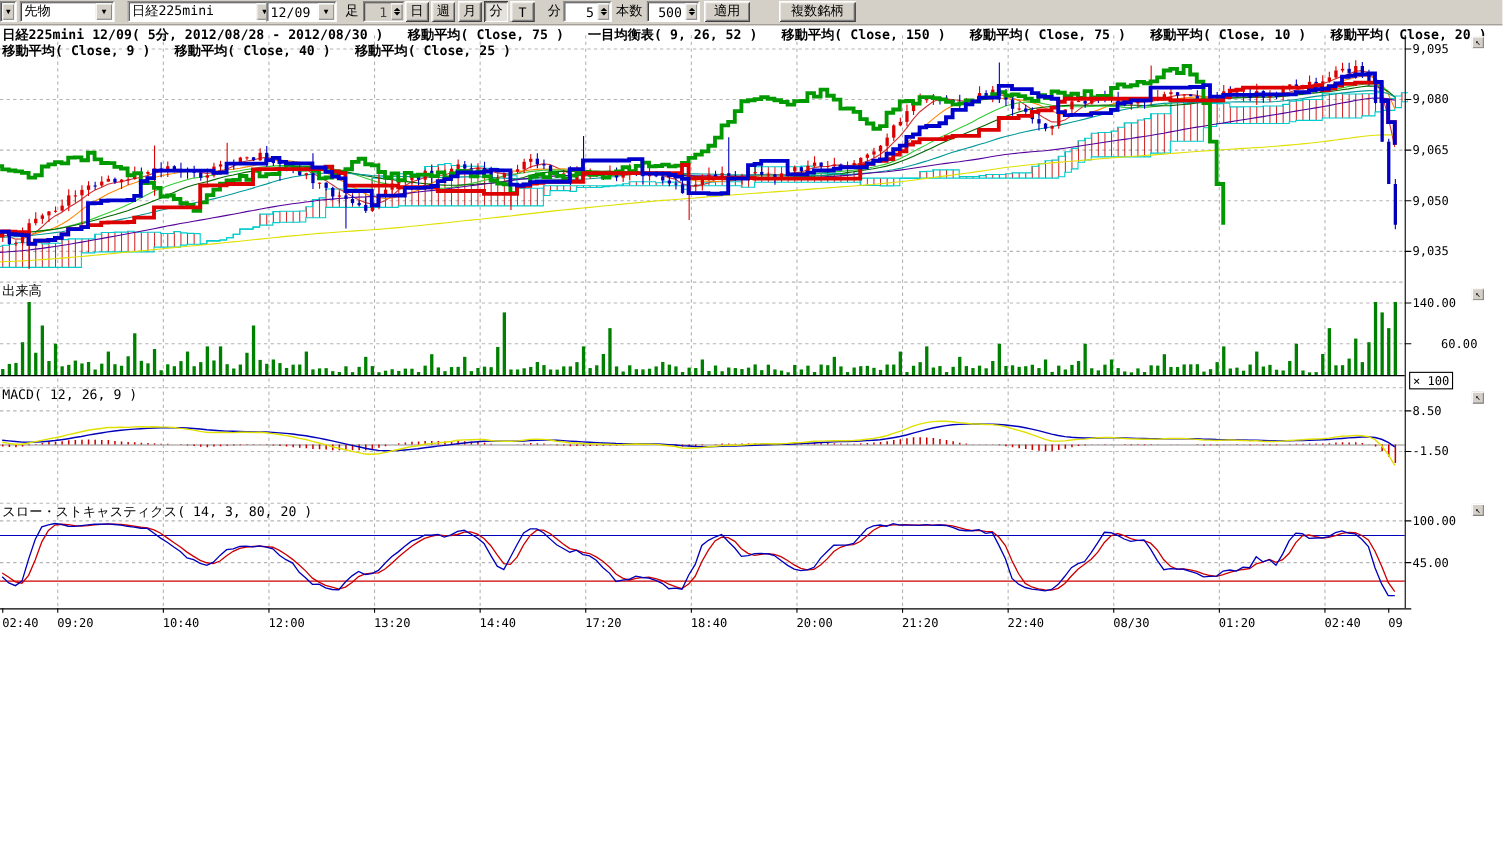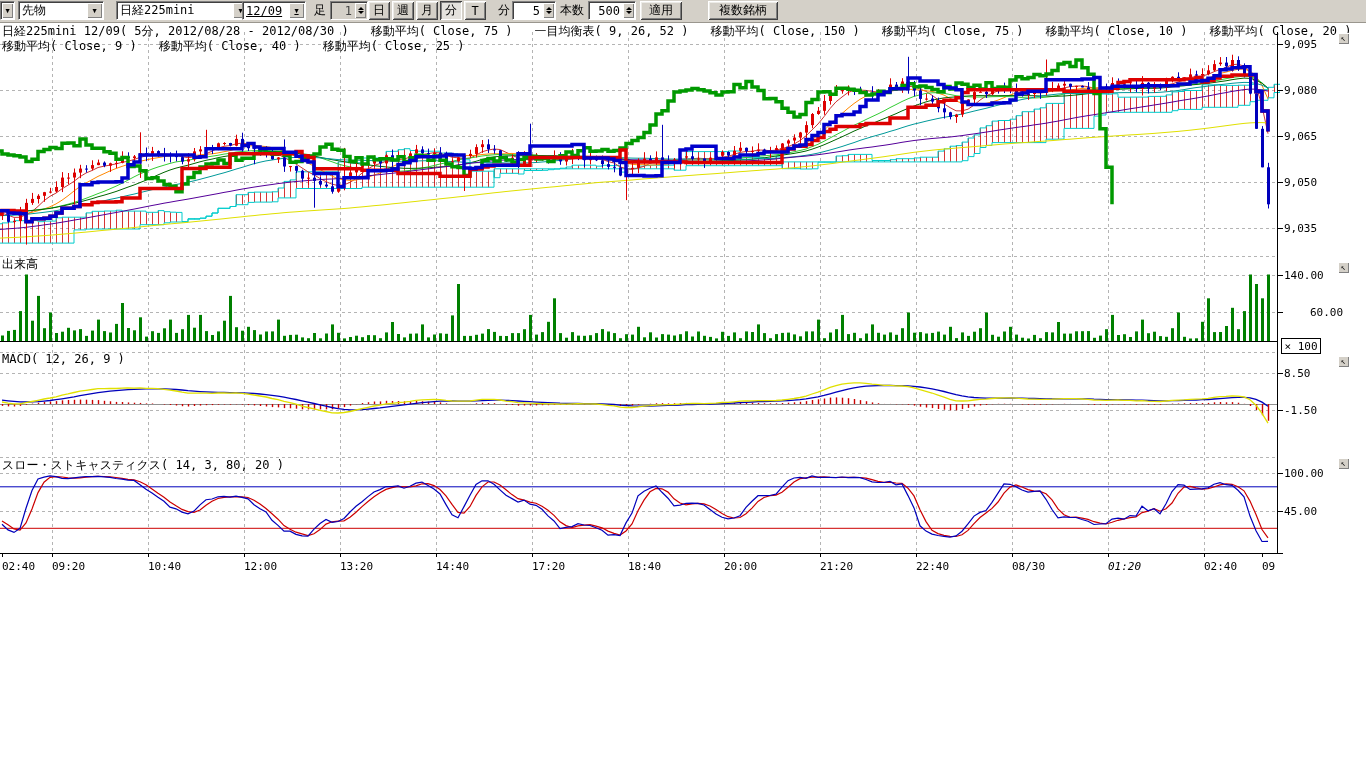--- a/index.html
+++ b/index.html
@@ -22,21 +22,21 @@
   .spin .sval{flex:1;text-align:right;padding:0 2px;font-size:12px;}
   .spin .sbtn{width:11px;height:15px;margin:1px;background:#d4d0c8;
     box-shadow:inset 1px 1px 0 #fff,inset -1px -1px 0 #808080;
     display:flex;flex-direction:column;align-items:center;justify-content:center;gap:1px;}
   .tri-u{width:0;height:0;border-left:3px solid transparent;border-right:3px solid transparent;border-bottom:3px solid #000;}
   .tri-d{width:0;height:0;border-left:3px solid transparent;border-right:3px solid transparent;border-top:3px solid #000;}
   .btn{background:#d4d0c8;box-shadow:inset 1px 1px 0 #fff,inset -1px -1px 0 #404040,inset 2px 2px 0 #ecebe7,inset -2px -2px 0 #808080;
     display:flex;align-items:center;justify-content:center;font-size:12px;color:#000;}
   .btn.pressed{background:#e4e2dd;box-shadow:inset 1px 1px 0 #404040,inset -1px -1px 0 #fff,inset 2px 2px 0 #808080;}
   
-  #legend1,#legend2{position:absolute;left:2px;display:flex;gap:22px;font-size:12px;color:#000;white-space:nowrap;z-index:5;}
+  #legend1,#legend2{position:absolute;left:2px;display:flex;gap:22px;font-size:12px;color:#000;white-space:nowrap;z-index:5;font-weight:bold;}
   #legend1{top:23px;} #legend2{top:38px;}
   #chart{position:absolute;left:0;top:0;z-index:1;}
   .axlab{position:absolute;font-size:11px;color:#000;white-space:nowrap;z-index:4;}
   .xlab{position:absolute;top:560px;font-size:11px;color:#000;white-space:nowrap;overflow:hidden;z-index:4;}
   .ptitle{position:absolute;left:2px;font-size:12px;color:#000;z-index:5;white-space:nowrap;}
   #multbox{position:absolute;left:1281px;top:338px;width:38px;height:14px;border:1px solid #000;
     background:#fff;font-size:11px;display:flex;align-items:center;justify-content:center;z-index:5;}
   .cornerbtn{position:absolute;left:1338px;width:11px;height:11px;background:#d4d0c8;
     box-shadow:inset 1px 1px 0 #fff,inset -1px -1px 0 #808080;z-index:6;
     display:flex;align-items:center;justify-content:center;font-size:8px;line-height:8px;color:#000;}
@@ -50,21 +50,21 @@
       <div class="cbtn">▼</div>
     </div>
     <div class="tb combo" style="left:18px;width:86px;">
       <span class="ctext">先物</span>
       <div class="cbtn">▼</div>
     </div>
     <div class="tb combo" style="left:116px;width:134px;">
       <span class="ctext">日経225mini</span>
       <div class="cbtn">▼</div>
     </div>
-    <div class="tb combo" style="left:242px;width:64px;text-decoration:underline;">
+    <div class="tb combo" style="left:242px;width:64px;">
       <span class="ctext">12/09</span>
       <div class="cbtn">▼</div>
     </div>
     <div class="tb lbl" style="left:314px;">足</div>
     <div class="tb spin dis" style="left:330px;width:38px;">
       <span class="sval">1</span>
       <div class="sbtn">
           <div class="tri-u"></div>
           <div class="tri-d"></div>
         </div>
@@ -1311,18 +1311,18 @@
       <div class="xlab" style="left:148px;">10:40</div>
       <div class="xlab" style="left:244px;">12:00</div>
       <div class="xlab" style="left:340px;">13:20</div>
       <div class="xlab" style="left:436px;">14:40</div>
       <div class="xlab" style="left:532px;">17:20</div>
       <div class="xlab" style="left:628px;">18:40</div>
       <div class="xlab" style="left:724px;">20:00</div>
       <div class="xlab" style="left:820px;">21:20</div>
       <div class="xlab" style="left:916px;">22:40</div>
       <div class="xlab" style="left:1012px;">08/30</div>
-      <div class="xlab" style="left:1108px;font-style:italic;">01:20</div>
+      <div class="xlab" style="left:1108px;">01:20</div>
       <div class="xlab" style="left:1204px;">02:40</div>
       <div class="xlab" style="left:1262px;width:15px;">09:20</div>
     </div>
 
 </div>
 
 </body></html>

